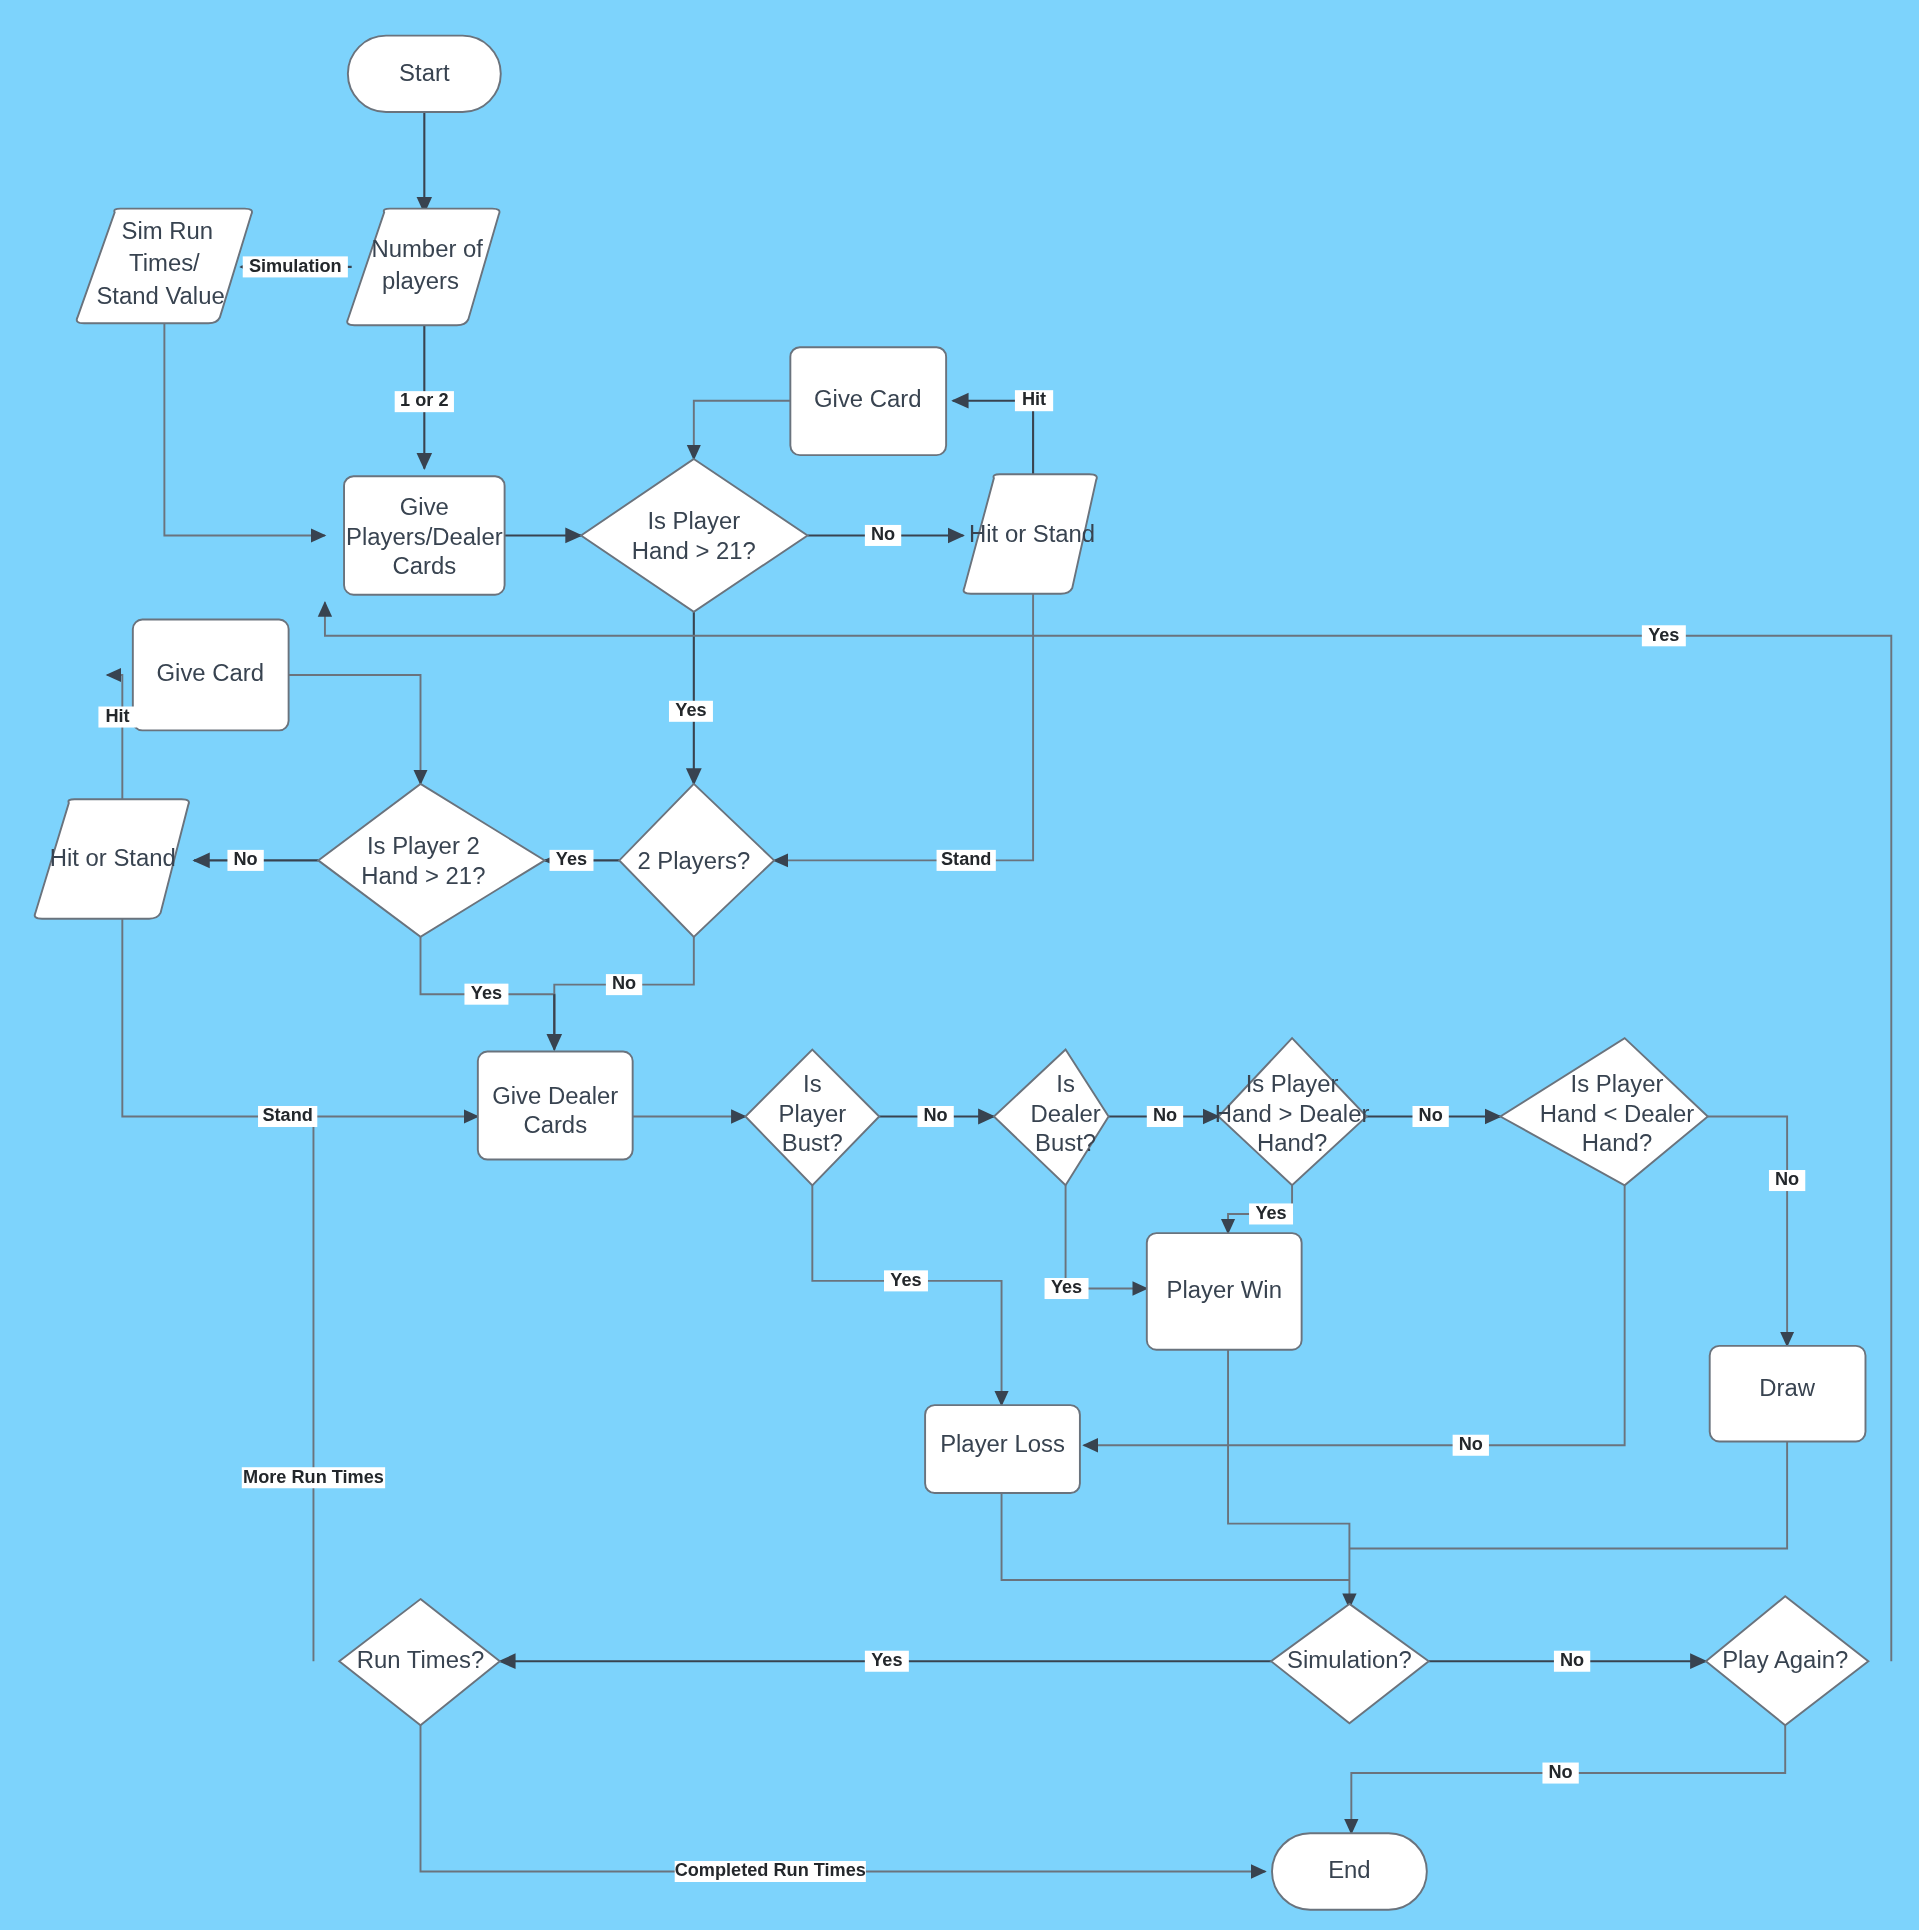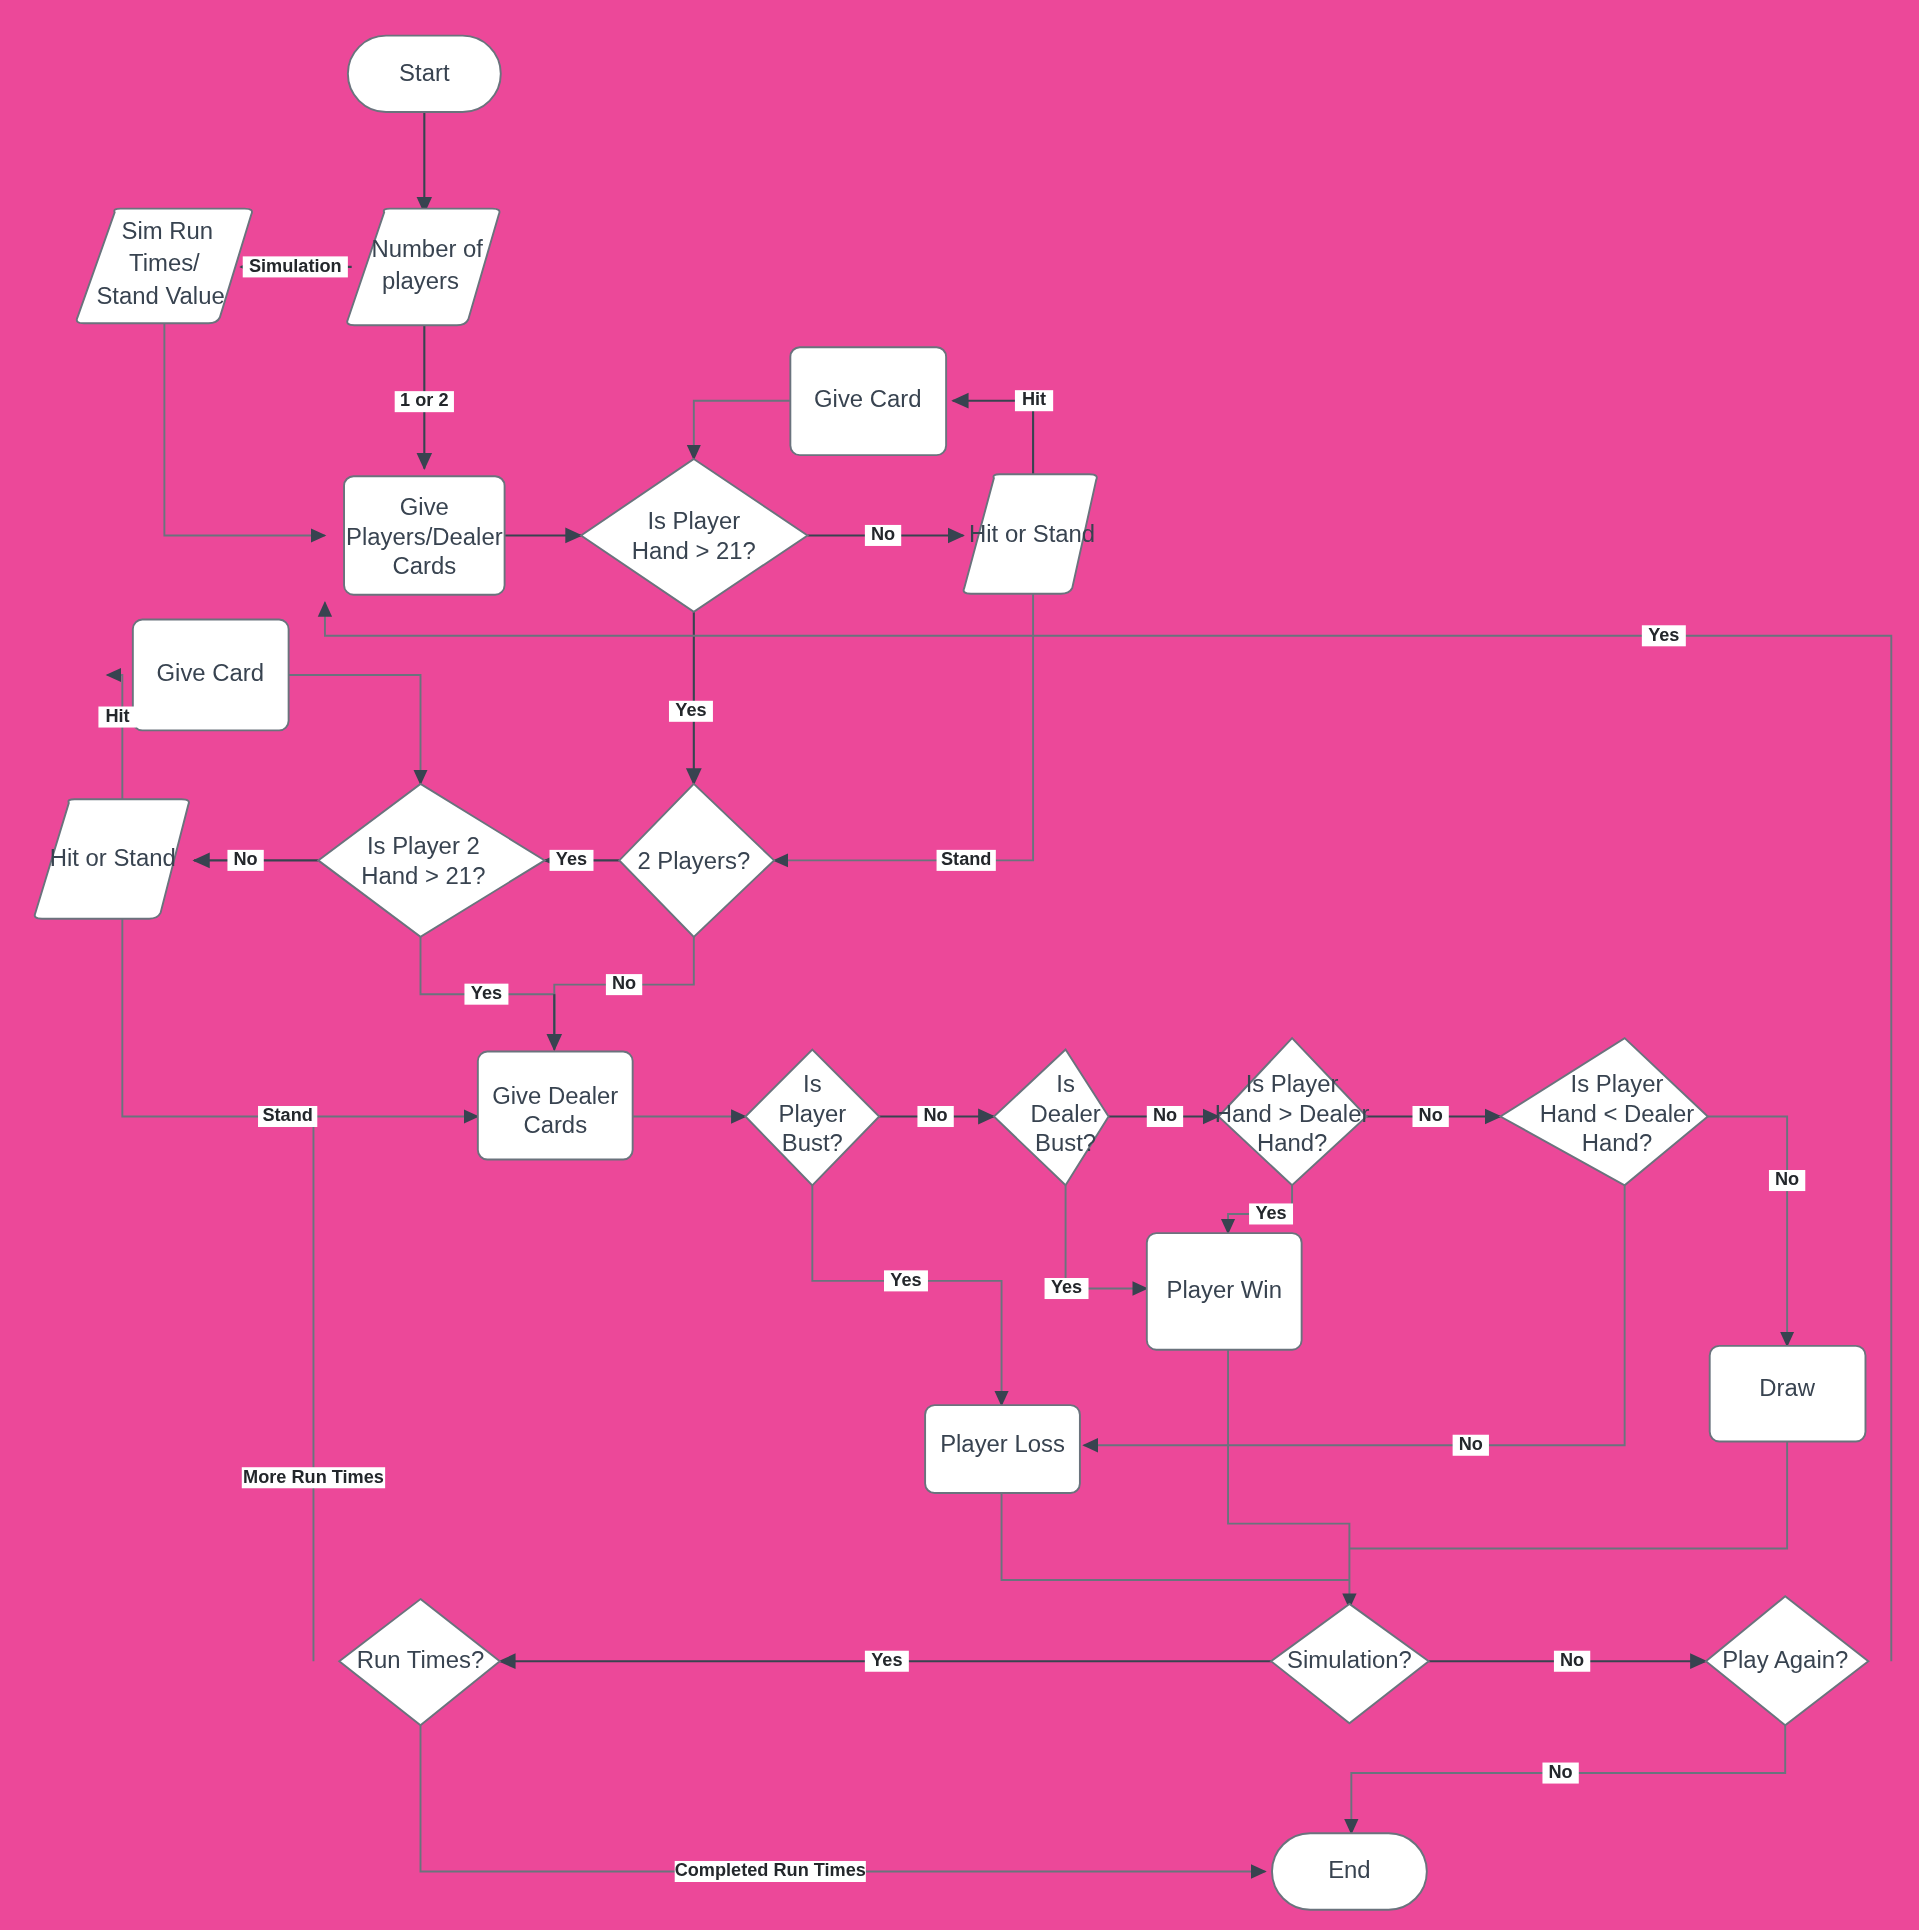--- a/index.html
+++ b/index.html
@@ -8,21 +8,21 @@
     padding: 0;
     background: #ffffff;
   }
   body {
     font-family: "Liberation Sans", sans-serif;
   }
   #canvas-wrap {
     position: relative;
     width: 1919px;
     height: 1931px;
-    background: #ec4899;
+    background: #7dd3fc;
     overflow: hidden;
   }
   svg#flow {
     position: absolute;
     left: 0;
     top: 0;
     width: 1919px;
     height: 1931px;
   }
   .node-shape {

